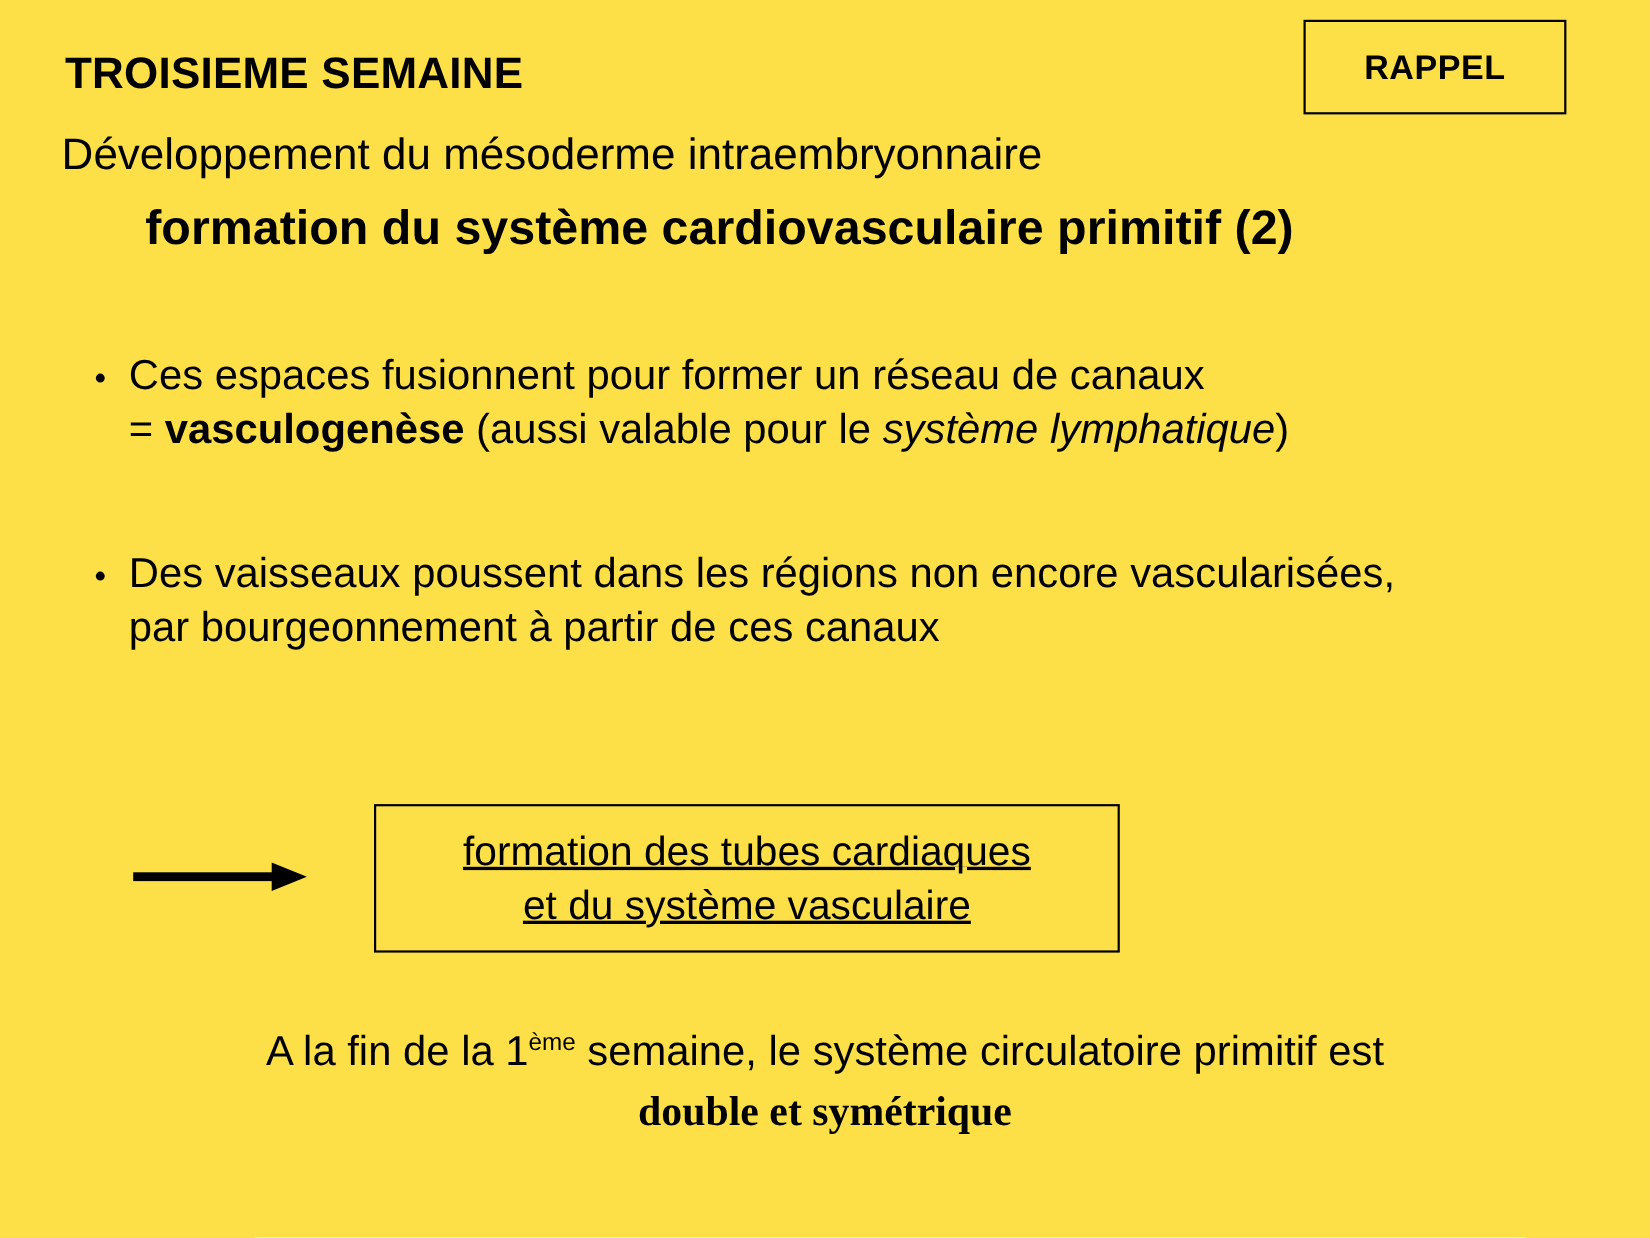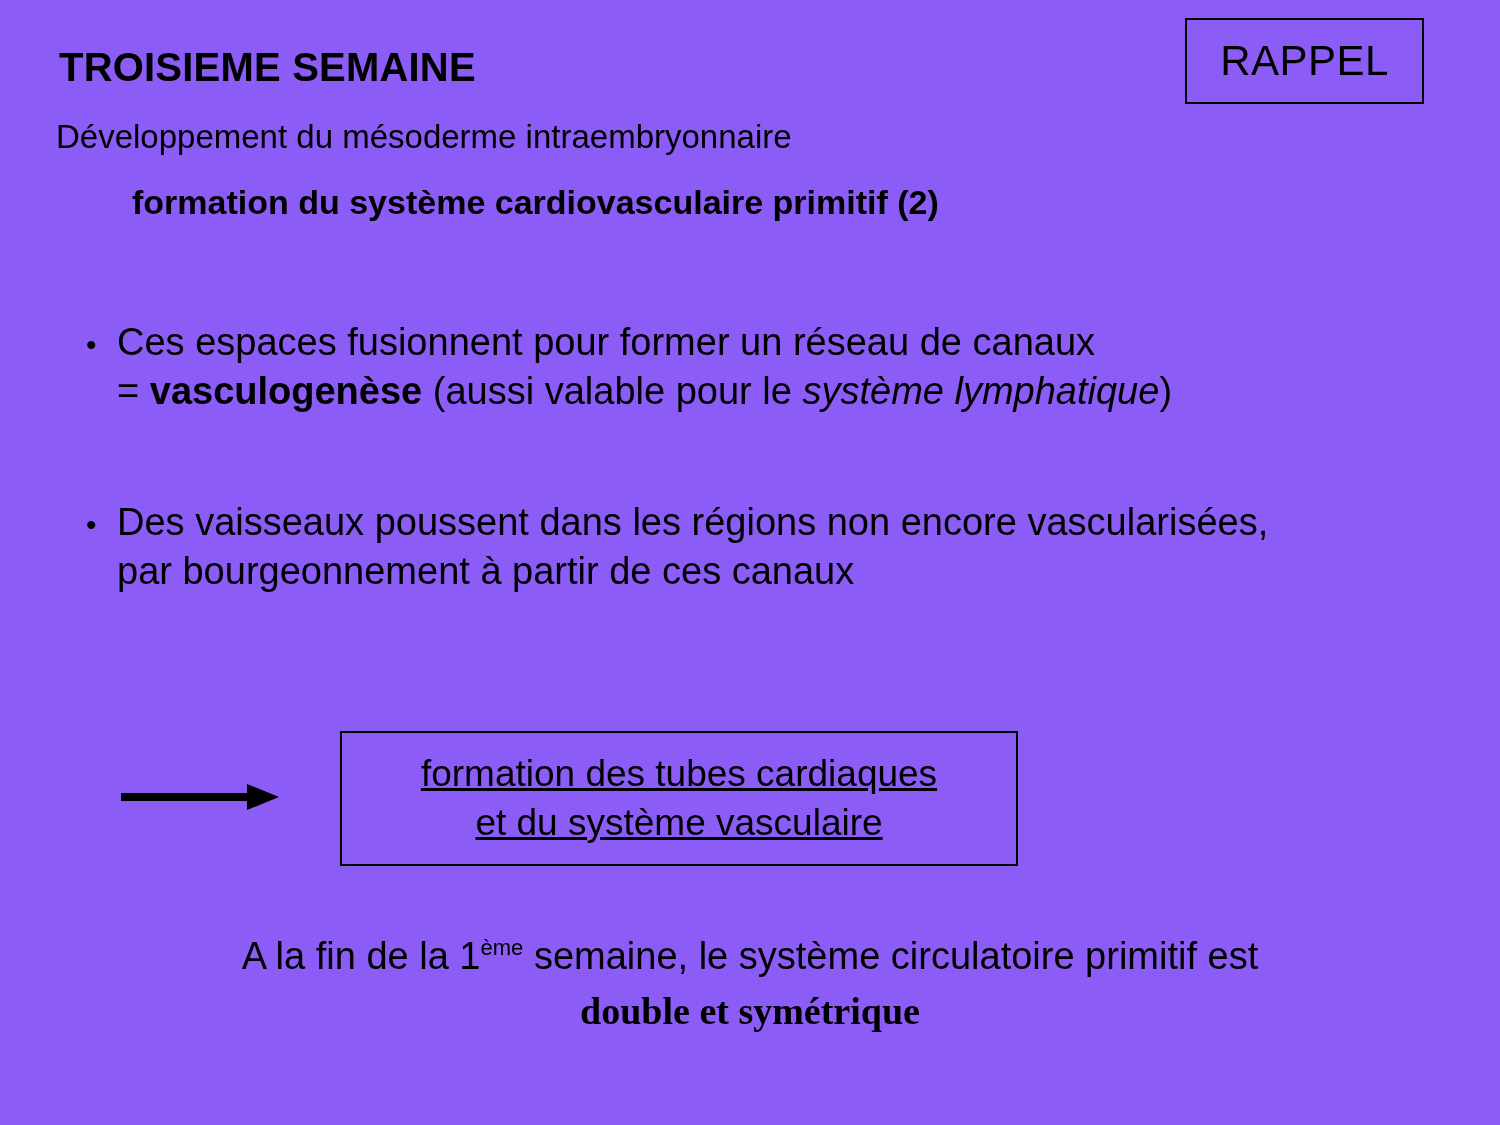--- a/index.html
+++ b/index.html
@@ -8,70 +8,70 @@
     background: #ffffff;
   }
   body {
     font-family: "Liberation Sans", sans-serif;
     color: #000000;
   }
   #slide {
     position: relative;
     width: 1500px;
     height: 1125px;
-    background: #8b5cf6;
+    background: #fde047;
     overflow: hidden;
   }
 
   
   .slide-title {
     position: absolute;
     left: 59px;
     top: 46px;
     font-size: 40px;
     font-weight: bold;
     letter-spacing: 0.2px;
     line-height: 1.05;
     white-space: nowrap;
   }
   .subtitle-line1 {
     position: absolute;
     left: 56px;
     top: 120px;
-    font-size: 33px;
+    font-size: 40px;
     font-weight: normal;
     line-height: 1.05;
     white-space: nowrap;
   }
   .subtitle-line2 {
     position: absolute;
     left: 132px;
     top: 185px;
-    font-size: 34px;
+    font-size: 44px;
     font-weight: bold;
     line-height: 1.05;
     white-space: nowrap;
   }
 
   
   .rappel-box {
     position: absolute;
     left: 1185px;
     top: 18px;
     width: 239px;
     height: 86px;
     border: 2px solid #000000;
     box-sizing: border-box;
     display: flex;
     align-items: center;
     justify-content: center;
   }
   .rappel-text {
-    font-size: 42px;
-    font-weight: normal;
+    font-size: 31px;
+    font-weight: bold;
     line-height: 1;
     letter-spacing: 0.5px;
   }
 
   
   .bullet-block {
     position: absolute;
     font-size: 38px;
     line-height: 1.28;
     white-space: nowrap;

